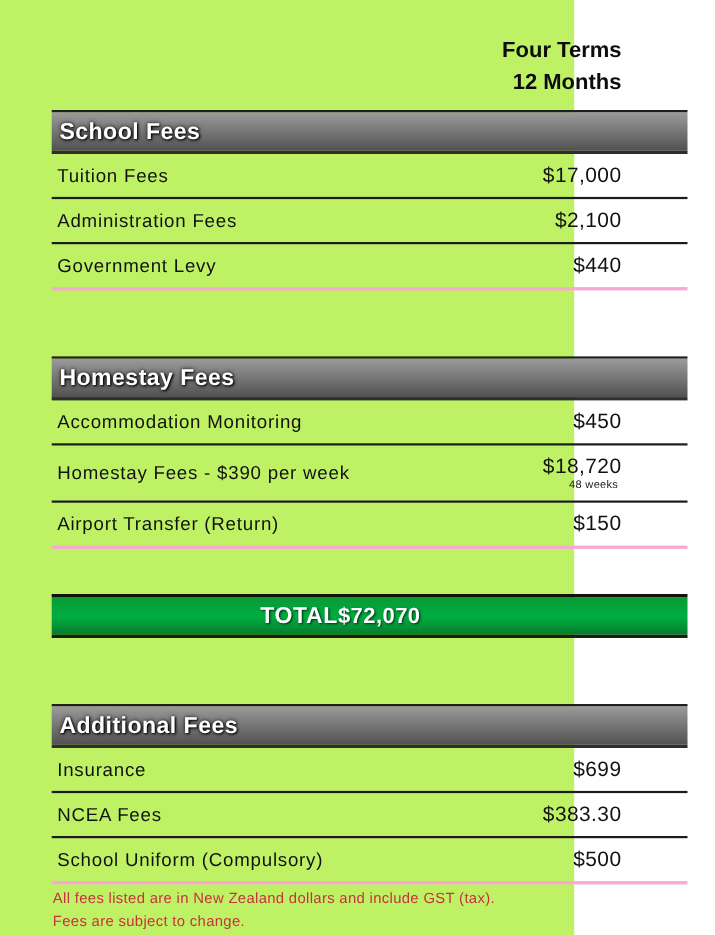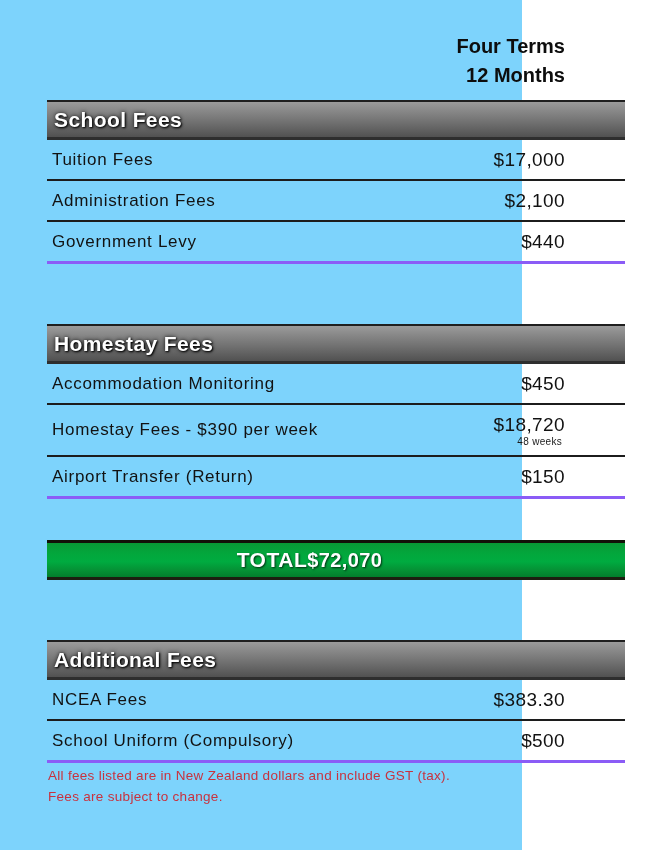--- a/index.html
+++ b/index.html
@@ -3,21 +3,21 @@
 <meta charset="utf-8">
 <style>
   html,body{margin:0;padding:0;}
   body{
     width:650px;height:850px;
     background:#ffffff;
     font-family:"Liberation Sans", sans-serif;
     color:#141414;
     overflow:hidden;
   }
-  .page{position:relative;width:522px;height:850px;background:#7dd3fc;}
+  .page{position:relative;width:522px;height:850px;background:#bef264;}
   .table-area{position:absolute;left:47px;top:0;width:578px;}
 
   
   .col-header{
     padding-top:32px;
     text-align:right;
     padding-right:60px;
     font-weight:bold;
     font-size:20px;
     line-height:29px;
@@ -43,21 +43,21 @@
   }
 
   
   .fee-row{
     display:flex;
     justify-content:space-between;
     align-items:center;
     min-height:39px;
     border-bottom:2px solid #1c1c1c;
   }
-  .fee-row.last{border-bottom:3px solid #8b5cf6;}
+  .fee-row.last{border-bottom:3px solid #f9a8d4;}
   .fee-row .label{
     font-size:17px;
     letter-spacing:0.7px;
     padding-left:5px;
     color:#121212;
   }
   .fee-row .value{
     font-size:19px;
     letter-spacing:0.4px;
     text-align:right;
@@ -155,20 +155,24 @@
 
     <div class="total-bar">
       <span class="total-label">TOTAL</span>
       <span class="total-value">$72,070</span>
     </div>
 
     <div class="bar bar-gap">
       <span class="bar-title">Additional Fees</span>
     </div>
     <div class="fee-row">
+      <span class="label">Insurance</span>
+      <span class="value">$699</span>
+    </div>
+    <div class="fee-row">
       <span class="label">NCEA Fees</span>
       <span class="value">$383.30</span>
     </div>
     <div class="fee-row last">
       <span class="label">School Uniform (Compulsory)</span>
       <span class="value">$500</span>
     </div>
 
     <div class="footer-note">
       <div>All fees listed are in New Zealand dollars and include GST (tax).</div>

